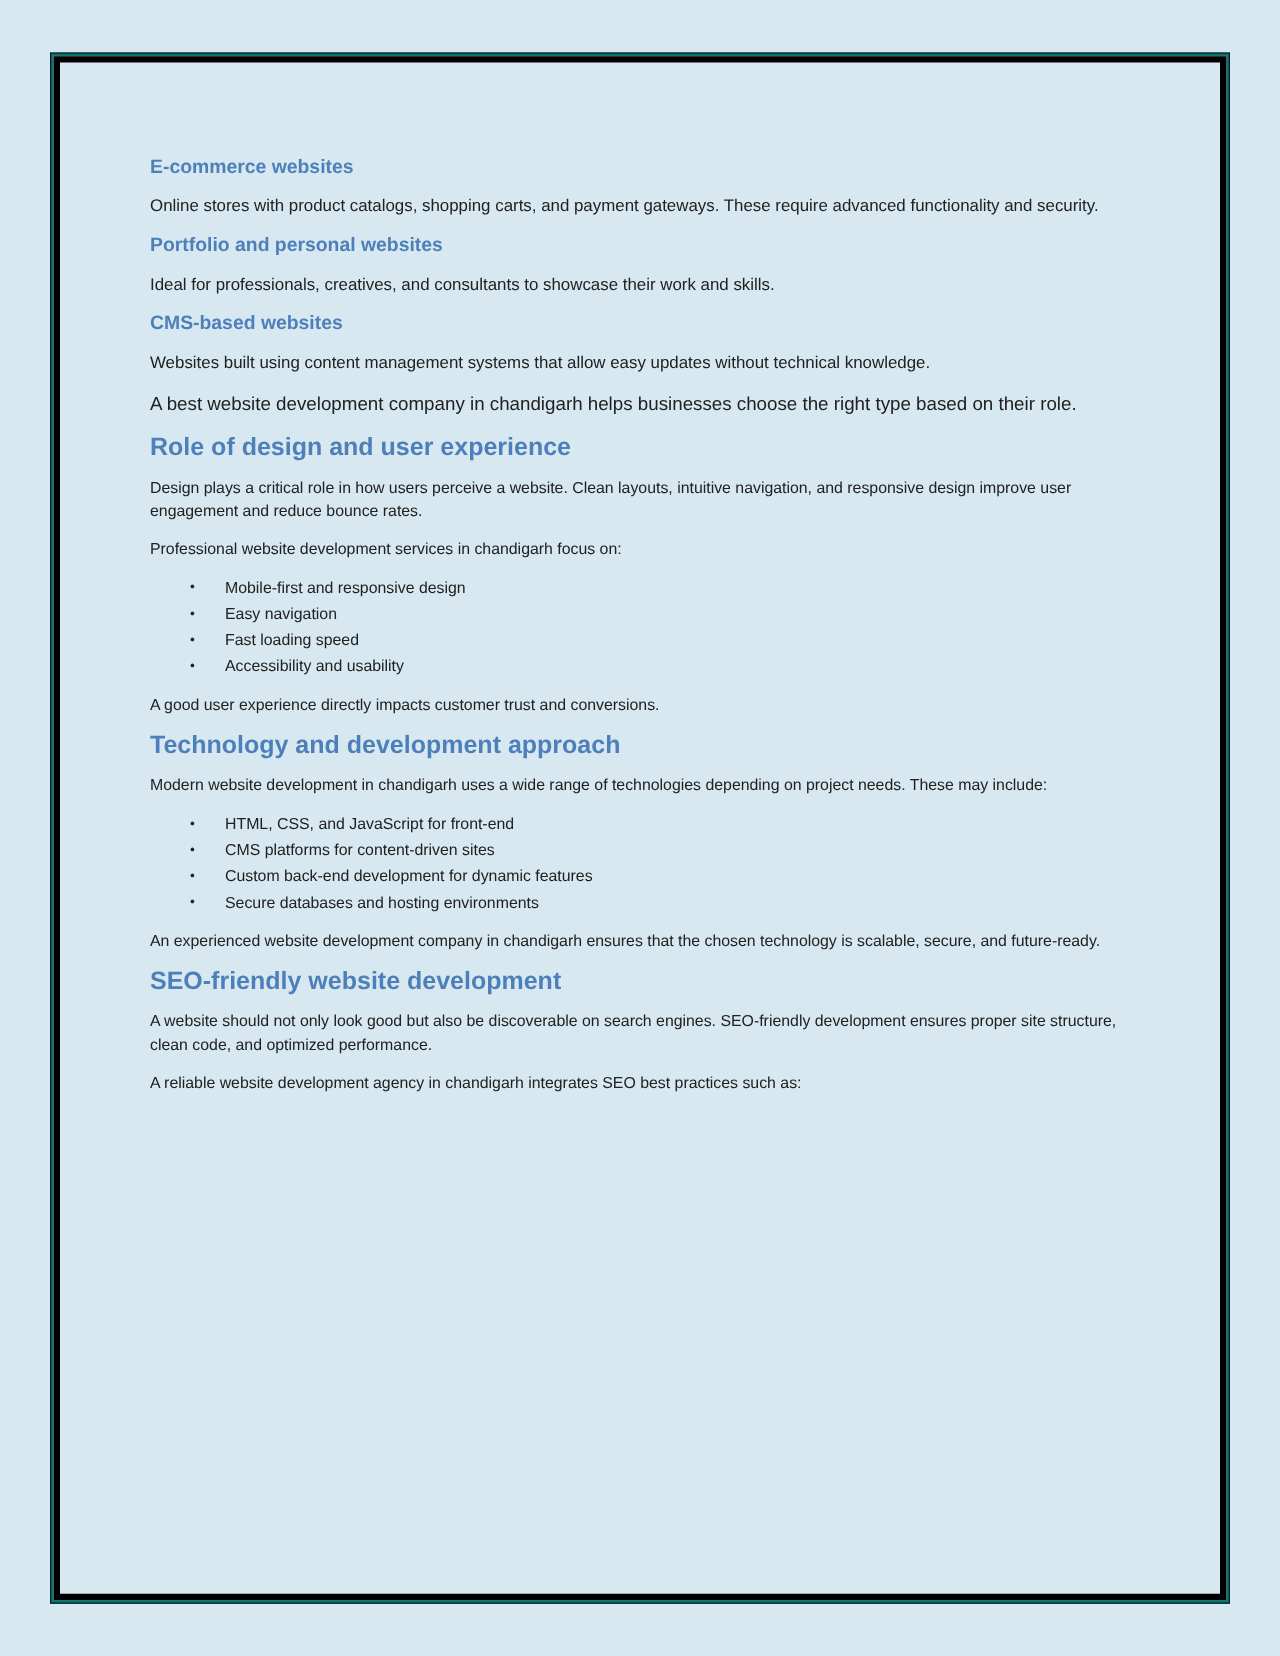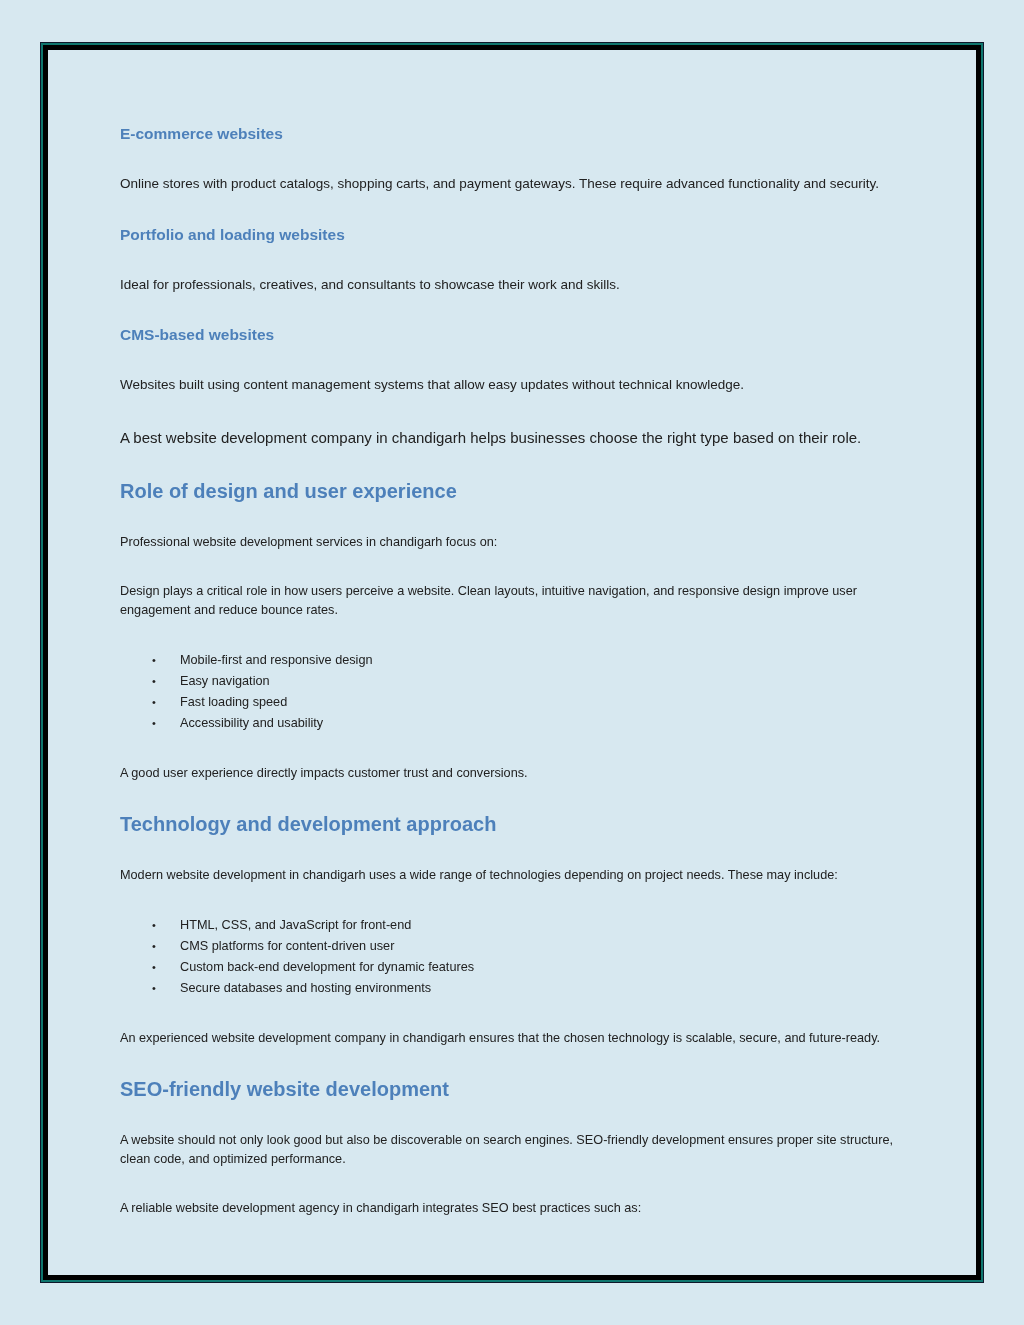--- a/index.html
+++ b/index.html
@@ -34,21 +34,21 @@
   }
   .h2 {
     color: #4d80ba;
     font-size: 20px;
     font-weight: bold;
     line-height: 23px;
   }
   .body-md { font-size: 13.5px; line-height: 21.5px; }
   .body-sm { font-size: 12.7px; line-height: 19px; }
   .body-lg { font-size: 15px;   line-height: 24px; }
-  .mt { margin-top: 30px; }
+  .mt { margin-top: 11px; }
   ul.doc-list { list-style: none; }
   ul.doc-list li {
     position: relative;
     padding-left: 60px;
     font-size: 12.7px;
     line-height: 21px;
   }
   ul.doc-list li .bullet {
     position: absolute;
     left: 32px; top: 0;
@@ -60,43 +60,43 @@
 </head>
 <body>
 
 <div class="frame-outer">
   <div class="frame-inner">
     <div class="content">
 
       <div class="h3">E-commerce websites</div>
       <p class="body-md mt">Online stores with product catalogs, shopping carts, and payment gateways. These require advanced functionality and security.</p>
 
-      <div class="h3 mt">Portfolio and loading websites</div>
+      <div class="h3 mt">Portfolio and personal websites</div>
       <p class="body-md mt">Ideal for professionals, creatives, and consultants to showcase their work and skills.</p>
 
       <div class="h3 mt">CMS-based websites</div>
       <p class="body-md mt">Websites built using content management systems that allow easy updates without technical knowledge.</p>
       <p class="body-lg mt">A best website development company in chandigarh helps businesses choose the right type based on their role.</p>
 
       <div class="h2 mt">Role of design and user experience</div>
+      <p class="body-sm mt">Design plays a critical role in how users perceive a website. Clean layouts, intuitive navigation, and responsive design improve user engagement and reduce bounce rates.</p>
       <p class="body-sm mt">Professional website development services in chandigarh focus on:</p>
-      <p class="body-sm mt">Design plays a critical role in how users perceive a website. Clean layouts, intuitive navigation, and responsive design improve user engagement and reduce bounce rates.</p>
       <ul class="doc-list mt">
         <li><span class="bullet">•</span><span>Mobile-first and responsive design</span></li>
         <li><span class="bullet">•</span><span>Easy navigation</span></li>
         <li><span class="bullet">•</span><span>Fast loading speed</span></li>
         <li><span class="bullet">•</span><span>Accessibility and usability</span></li>
       </ul>
       <p class="body-sm mt">A good user experience directly impacts customer trust and conversions.</p>
 
       <div class="h2 mt">Technology and development approach</div>
       <p class="body-sm mt">Modern website development in chandigarh uses a wide range of technologies depending on project needs. These may include:</p>
       <ul class="doc-list mt">
         <li><span class="bullet">•</span><span>HTML, CSS, and JavaScript for front-end</span></li>
-        <li><span class="bullet">•</span><span>CMS platforms for content-driven user</span></li>
+        <li><span class="bullet">•</span><span>CMS platforms for content-driven sites</span></li>
         <li><span class="bullet">•</span><span>Custom back-end development for dynamic features</span></li>
         <li><span class="bullet">•</span><span>Secure databases and hosting environments</span></li>
       </ul>
       <p class="body-sm mt">An experienced website development company in chandigarh ensures that the chosen technology is scalable, secure, and future-ready.</p>
 
       <div class="h2 mt">SEO-friendly website development</div>
       <p class="body-sm mt">A website should not only look good but also be discoverable on search engines. SEO-friendly development ensures proper site structure, clean code, and optimized performance.</p>
       <p class="body-sm mt">A reliable website development agency in chandigarh integrates SEO best practices such as:</p>
 
     </div>

